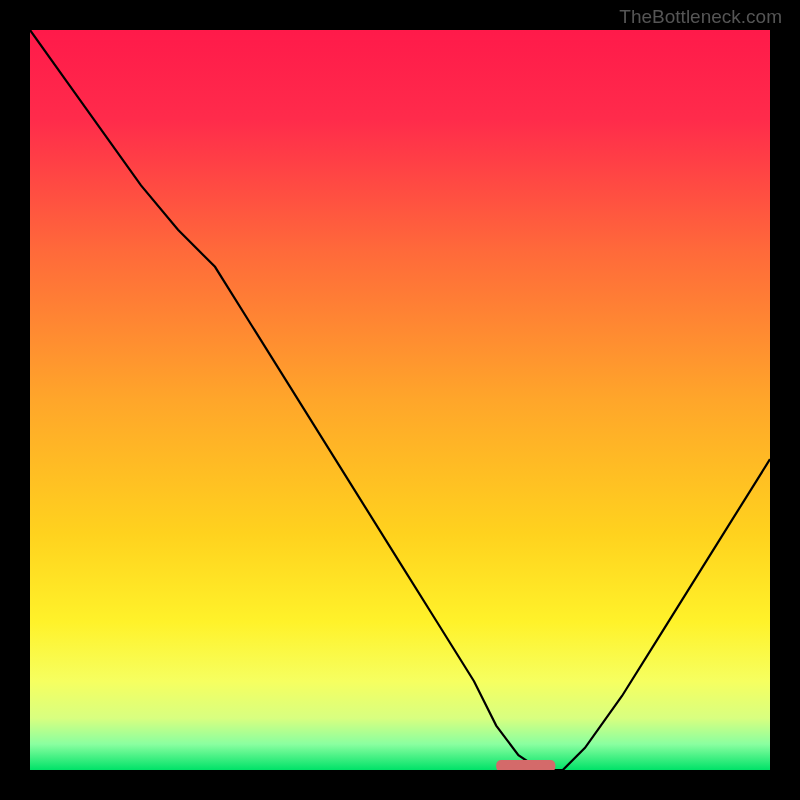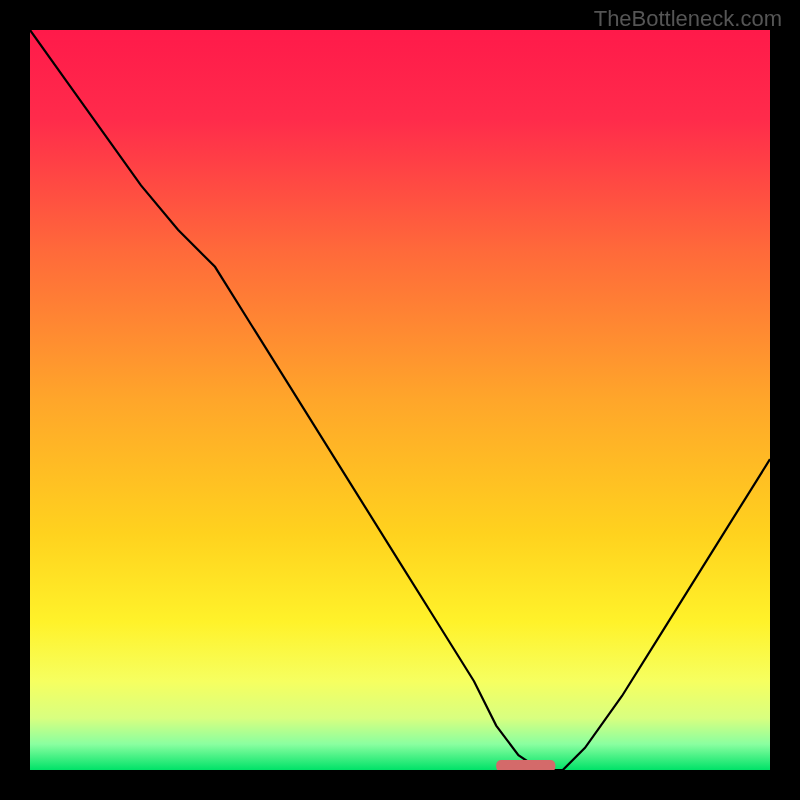--- a/index.html
+++ b/index.html
@@ -9,21 +9,21 @@
     width: 800px;
     height: 800px;
     position: relative;
     font-family: Arial, sans-serif;
   }
   .watermark {
     position: absolute;
     top: 6px;
     right: 18px;
     color: #555;
-    font-size: 22px;
+    font-size: 19px;
     font-weight: 500;
     z-index: 10;
   }
   .plot-area {
     position: absolute;
     left: 30px;
     top: 30px;
     width: 740px;
     height: 740px;
   }

